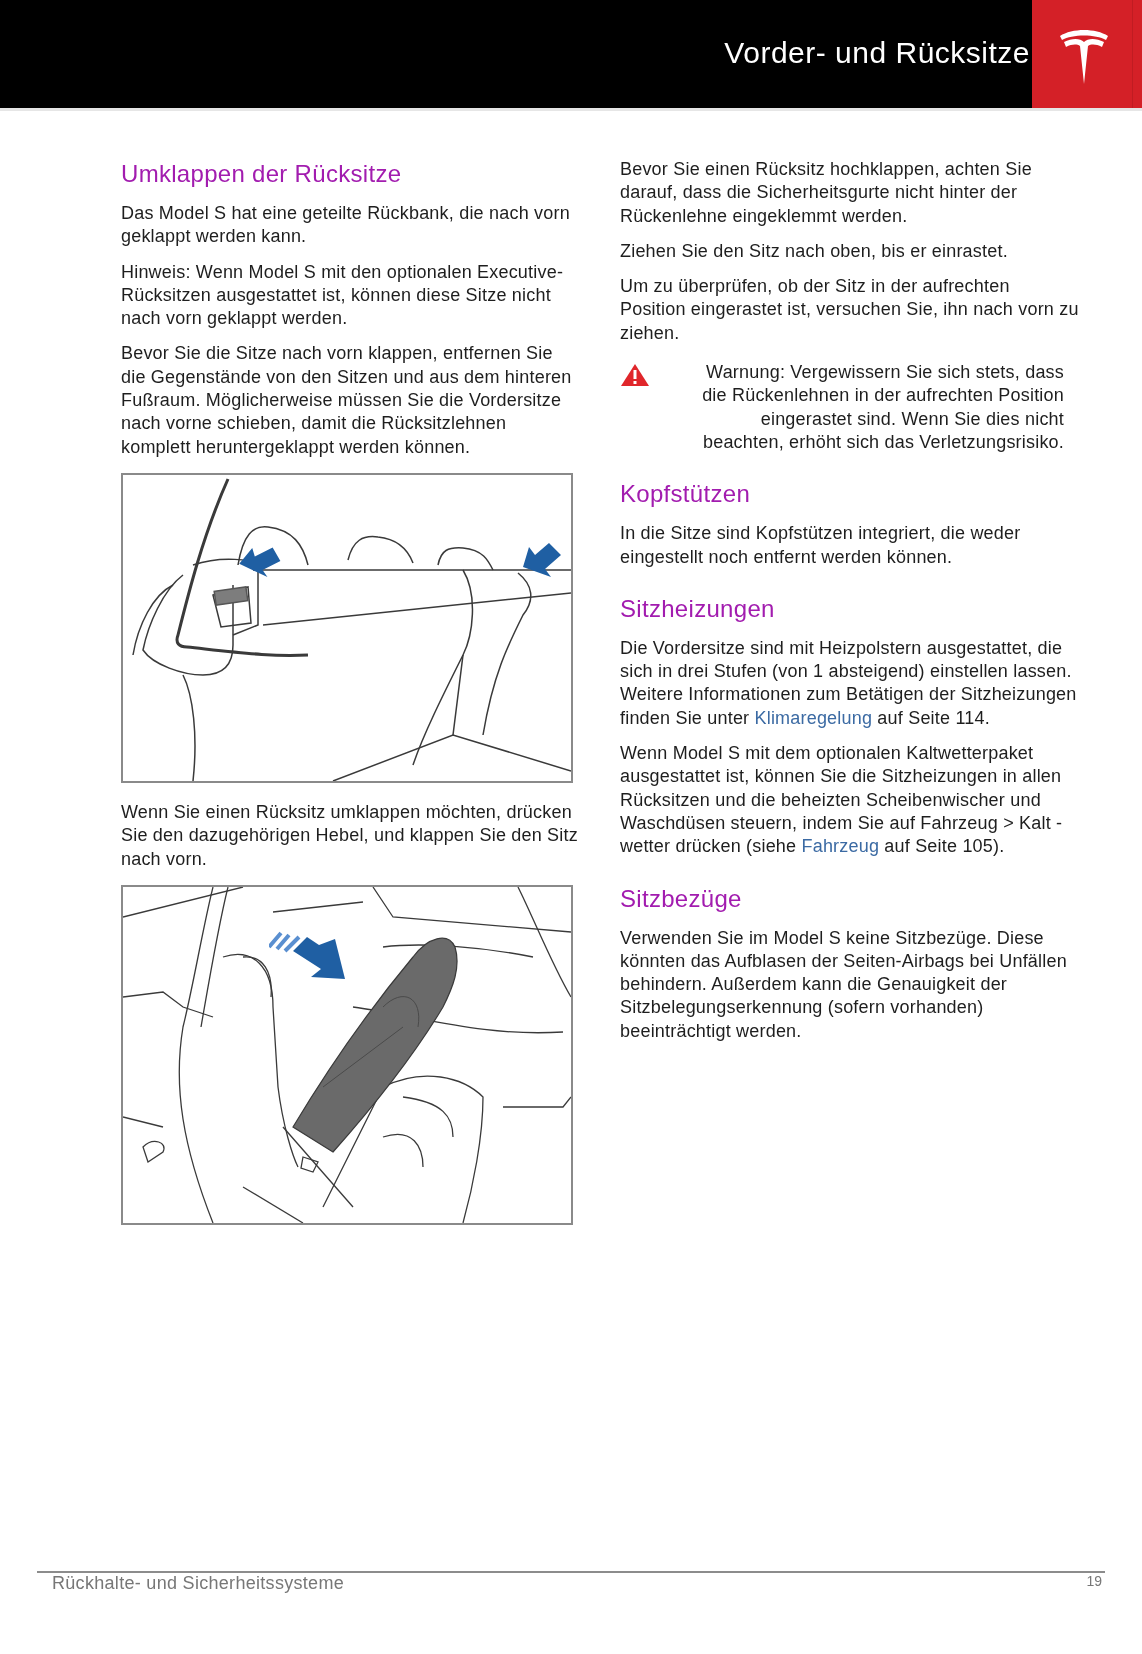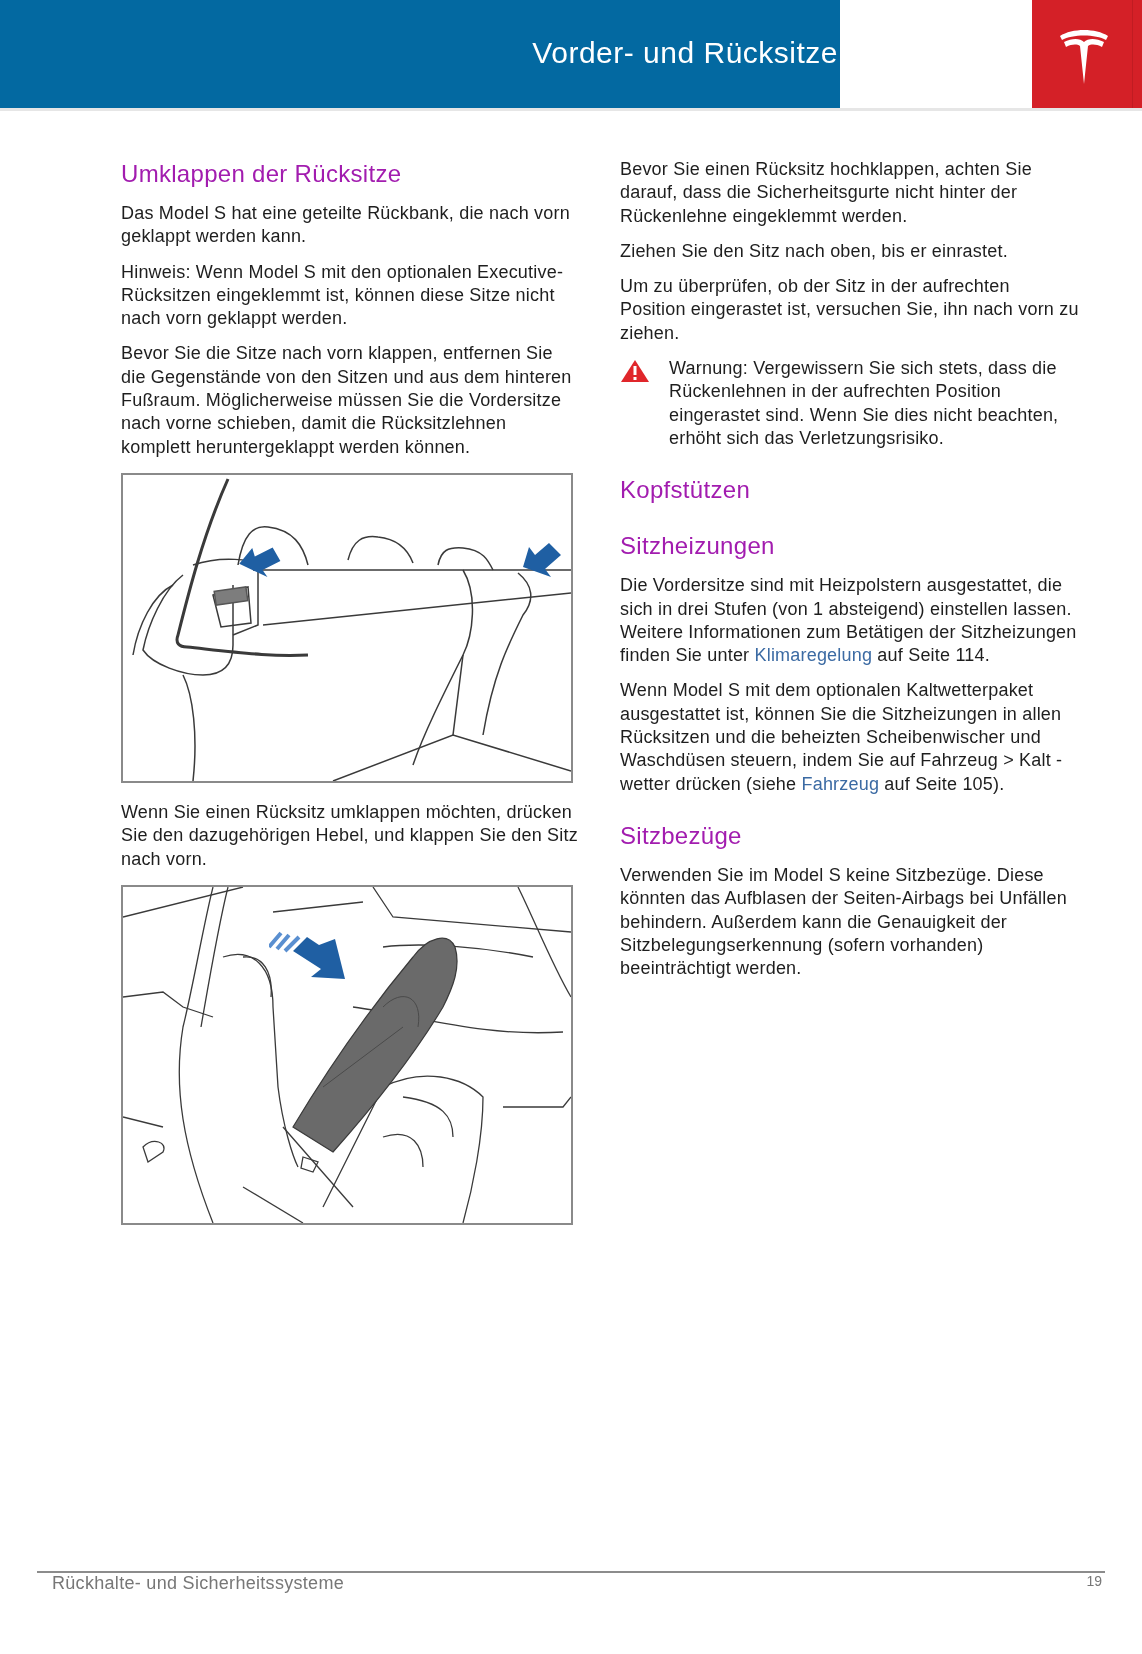--- a/index.html
+++ b/index.html
@@ -2,22 +2,22 @@
 <html><head>
 <meta charset="utf-8">
 <style>
   html, body { margin: 0; padding: 0; }
   body {
     width: 1142px; height: 1654px; position: relative; background: #ffffff;
     font-family: "Liberation Sans", "DejaVu Sans", sans-serif; color: #1e1e1e;
     overflow: hidden;
   }
   .header {
-    position: absolute; left: 0; top: 0; width: 840px; height: 108px;
-    background: #0369a1;
+    position: absolute; left: 0; top: 0; width: 1032px; height: 108px;
+    background: #000000;
   }
   .header-title {
     position: absolute; right: 2px; top: 36px; color: #ffffff;
     font-size: 30px; letter-spacing: 0.5px; font-weight: normal;
   }
   .logo-box {
     position: absolute; left: 1032px; top: 0; width: 110px; height: 108px;
     background: #d42027;
   }
   .logo-box .divider { position:absolute; left:100px; top:0; width:1px; height:108px; background:#c01c22; }
@@ -31,21 +31,21 @@
   h2 {
     font-size: 24px; font-weight: normal; margin: 0 0 12px 0; letter-spacing: 0.3px;
     color: #a21caf; line-height: 32px;
   }
   p {
     font-size: 18px; line-height: 23.3px; margin: 0 0 12px 0; letter-spacing: 0.2px;
   }
   .link { color: #3b6aa3; }
   .warning { position: relative; padding-left: 44px; margin-bottom: 12px; }
   .warning svg { position: absolute; left: 0; top: 2px; }
-  .warning p { margin: 5px; }
+  .warning p { margin: 16px; text-align: right; }
 
   .figure {
     border: 2px solid #8a8a8a; background: #fff; box-sizing: border-box;
     width: 452px; position: relative; overflow: hidden;
   }
   .fig1 { height: 310px; margin: 14px 0 18px 0; }
   .fig2 { height: 340px; margin: 14px 0 0 0; }
 
   .section-gap { margin-top: 24px; }
 
@@ -71,21 +71,21 @@
   <svg width="52" height="56" viewBox="0 0 52 56">
     <path d="M2 8 C14 0, 38 0, 50 8 L48 12 C38 6, 14 6, 4 12 Z" fill="#fff"></path>
     <path d="M6 14 C14 10, 22 10, 26 14 C30 10, 38 10, 46 14 L44 19 C38 16, 33 16, 30 18 L26 56 L22 18 C19 16, 14 16, 8 19 Z" fill="#fff"></path>
   </svg>
 </div>
 <div class="header-shadow"></div>
 
 <div class="col col-left">
   <h2>Umklappen der Rücksitze</h2>
   <p>Das Model S hat eine geteilte Rückbank, die nach vorn geklappt werden kann.</p>
-  <p>Hinweis: Wenn Model S mit den optionalen Executive-Rücksitzen eingeklemmt ist, können diese Sitze nicht nach vorn geklappt werden.</p>
+  <p>Hinweis: Wenn Model S mit den optionalen Executive-Rücksitzen ausgestattet ist, können diese Sitze nicht nach vorn geklappt werden.</p>
   <p>Bevor Sie die Sitze nach vorn klappen, entfernen Sie die Gegenstände von den Sitzen und aus dem hinteren Fußraum. Möglicherweise müssen Sie die Vordersitze nach vorne schieben, damit die Rücksitzlehnen komplett heruntergeklappt werden können.</p>
 
   <div class="figure fig1">
     <svg width="448" height="306" viewBox="0 0 448 306" fill="none" stroke="#3a3a3a" stroke-width="1.5">
       <path d="M105 4 C80 60, 65 120, 55 160 C52 168, 56 172, 64 172 C120 178, 150 182, 185 180" stroke-width="3"></path>
       <path d="M50 110 C30 120, 15 150, 10 180"></path>
       <path d="M60 100 C40 115, 25 150, 20 175 C30 190, 60 200, 80 200 C100 200, 110 190, 110 170 L110 110"></path>
       <path d="M70 90 C100 80, 130 85, 135 90 L135 150 L110 160"></path>
       <path d="M90 120 L125 112 L128 148 L98 152 Z"></path>
       <rect x="92" y="114" width="32" height="14" fill="#7d7d7d" stroke="#555" transform="rotate(-8 108 121)"></rect>
@@ -152,20 +152,21 @@
   <div class="warning">
     <svg width="30" height="24" viewBox="0 0 30 24">
       <path d="M15 1 L29 23 L1 23 Z" fill="#e0262b"></path>
       <rect x="13.5" y="7" width="3" height="9" fill="#fff"></rect>
       <rect x="13.5" y="18" width="3" height="3" fill="#fff"></rect>
     </svg>
     <p>Warnung: Vergewissern Sie sich stets, dass die Rückenlehnen in der aufrechten Position eingerastet sind. Wenn Sie dies nicht beachten, erhöht sich das Verletzungsrisiko.</p>
   </div>
 
   <h2 class="section-gap">Kopfstützen</h2>
+  <p>In die Sitze sind Kopfstützen integriert, die weder eingestellt noch entfernt werden können.</p>
 
   <h2 class="section-gap">Sitzheizungen</h2>
   <p><span>Die Vordersitze sind mit Heizpolstern ausgestattet, die sich in drei Stufen (von 1 absteigend) einstellen lassen. Weitere Informationen zum Betätigen der Sitzheizungen finden Sie unter </span><span class="link">Klimaregelung</span><span> auf Seite 114.</span></p>
   <p><span>Wenn Model S mit dem optionalen Kaltwetterpaket ausgestattet ist, können Sie die Sitzheizungen in allen Rücksitzen und die beheizten Scheibenwischer und Waschdüsen steuern, indem Sie auf Fahrzeug &gt; Kalt -wetter drücken (siehe </span><span class="link">Fahrzeug</span><span> auf Seite 105).</span></p>
 
   <h2 class="section-gap">Sitzbezüge</h2>
   <p>Verwenden Sie im Model S keine Sitzbezüge. Diese könnten das Aufblasen der Seiten-Airbags bei Unfällen behindern. Außerdem kann die Genauigkeit der Sitzbelegungserkennung (sofern vorhanden) beeinträchtigt werden.</p>
 </div>
 
 <div class="footer-line"></div>

